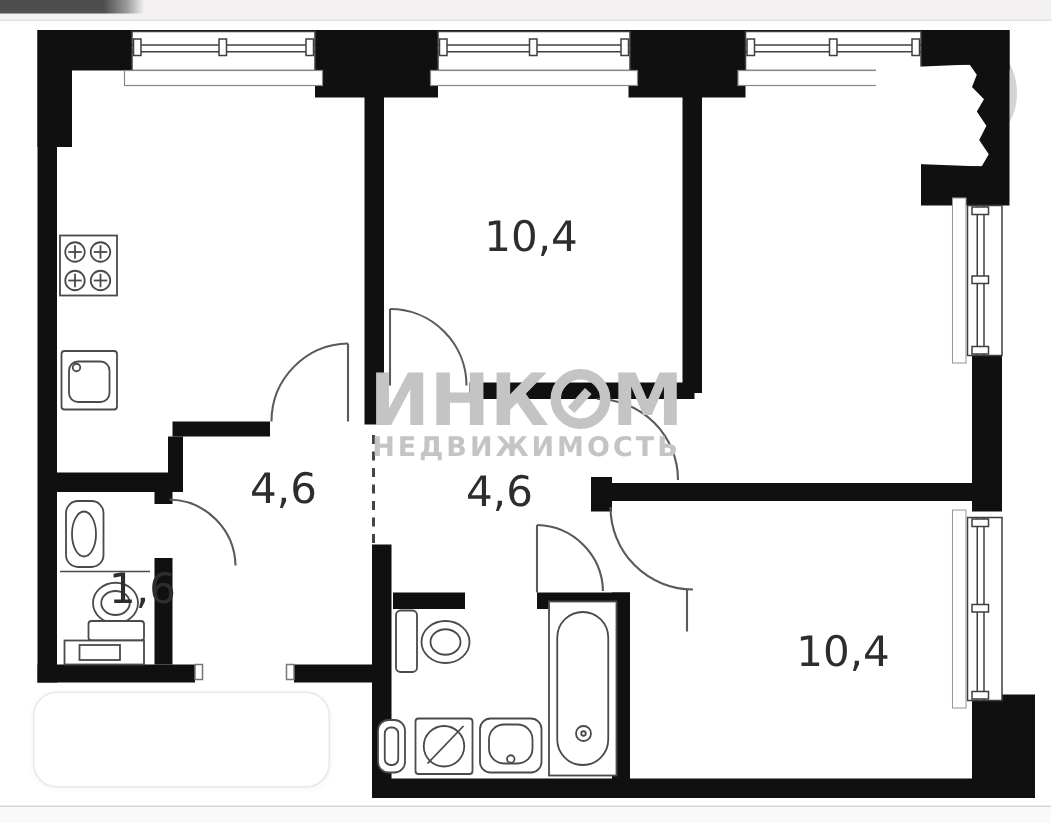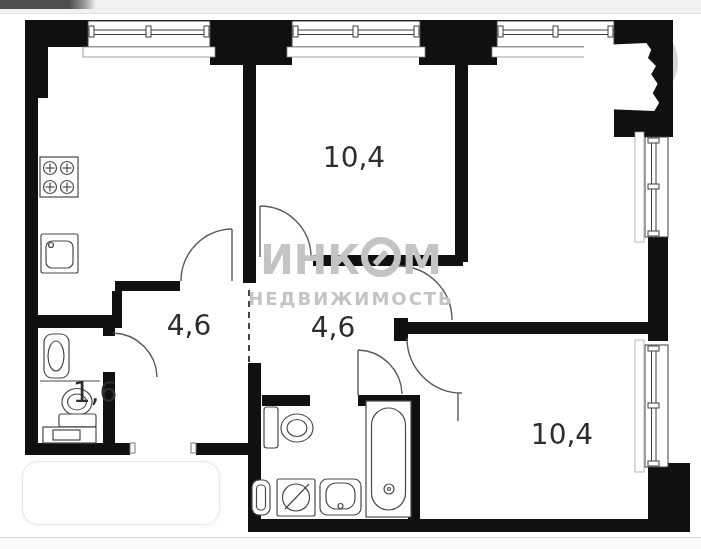--- a/index.html
+++ b/index.html
@@ -5,21 +5,21 @@
   html,body{margin:0;padding:0;background:#fff;}
   #stage{position:relative;width:701px;height:549px;overflow:hidden;background:#fff;
          font-family:"DejaVu Sans",sans-serif;}
   .wall{position:absolute;background:#101010;z-index:2;}
   #linework{position:absolute;left:0;top:0;z-index:3;}
   .rlabel{position:absolute;width:80px;text-align:center;z-index:4;
           font-size:28px;color:#2d2d2d;letter-spacing:0px;}
   .ghost-circle{position:absolute;left:598px;top:22px;width:80px;height:80px;
           border:7px solid #d4d4d4;border-radius:50%;box-sizing:border-box;z-index:1;}
   .watermark{position:absolute;z-index:5;color:#c4c4c4;text-align:center;user-select:none;}
-  #wm1{left:240px;top:232px;width:222px;font-size:40px;font-weight:bold;line-height:56px;letter-spacing:0px;}
+  #wm1{left:240px;top:232px;width:222px;font-size:48px;font-weight:bold;line-height:71px;letter-spacing:0px;}
   #wm2{left:238px;top:288px;width:226px;font-size:18px;font-weight:bold;letter-spacing:2px;}
   .wm-o{display:inline-block;width:40px;height:40px;border:7px solid #c4c4c4;border-radius:50%;
         box-sizing:border-box;position:relative;top:3px;margin:0 1px;}
   .wm-o i{position:absolute;left:4px;top:11px;width:17px;height:0;border-top:6px solid #c4c4c4;
         transform:rotate(-48deg);}
   .patch-tr{position:absolute;left:584px;top:43px;width:80px;height:68px;background:#fff;z-index:6;
         clip-path:polygon(0 4%,78% 0,84% 10%,80% 22%,90% 34%,84% 46%,92% 60%,86% 74%,94% 88%,88% 100%,2% 96%,6% 55%,0 30%);}
   .patch-bl{position:absolute;left:22px;top:461px;width:196px;height:62px;background:#fff;z-index:6;
         border:1px solid #e9e7e7;border-radius:16px;box-shadow:0 1px 4px rgba(0,0,0,0.05);}
   .topbar{position:absolute;left:0;top:0;width:701px;height:13px;background:#f2f0f0;

